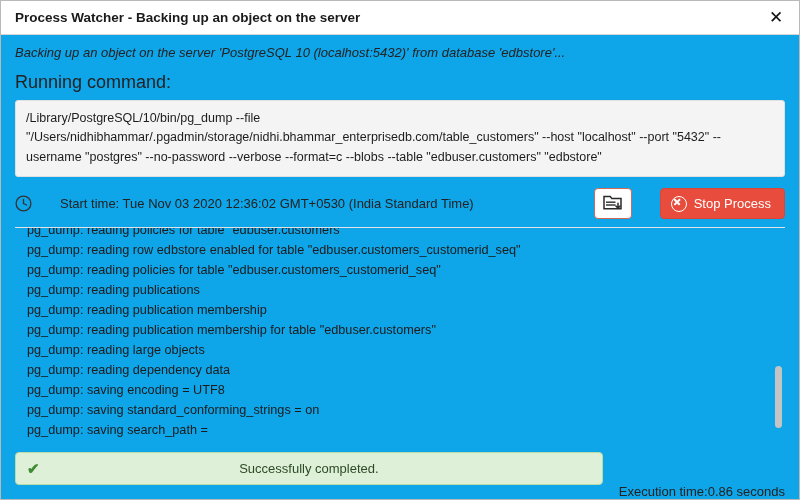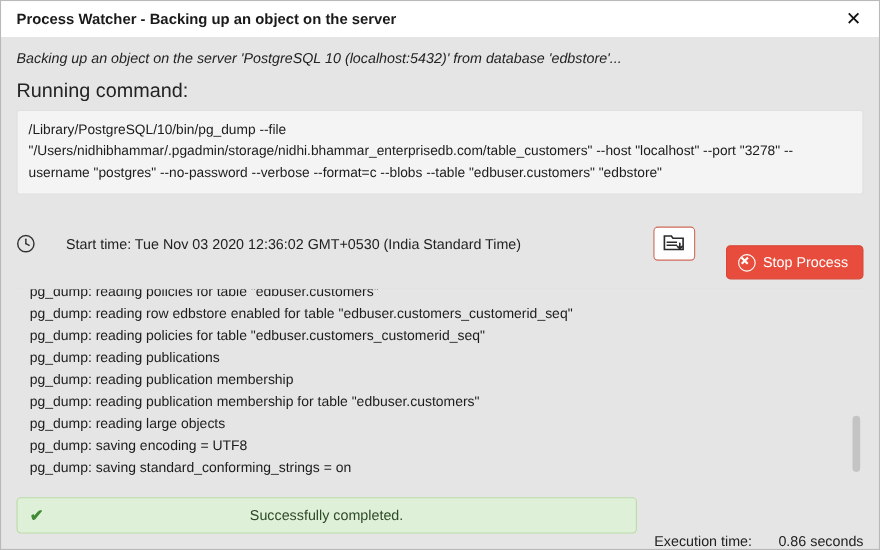--- a/index.html
+++ b/index.html
@@ -11,21 +11,21 @@
     font-family: "Liberation Sans", sans-serif;
     font-size: 13px;
     color: #222222;
   }
   #app {
     position: relative;
     width: 800px;
     height: 500px;
     box-sizing: border-box;
     border: 1px solid #b9b9b9;
-    background: #e5e5e5;
+    background: #0ea5e9;
     overflow: hidden;
     display: flex;
     flex-direction: column;
   }
   
   .titlebar {
     height: 33px;
     min-height: 33px;
     border-bottom: 1px solid #d5d5d5;
     display: flex;
@@ -125,21 +125,20 @@
     color: #ffffff;
     border: 1px solid #d94636;
     border-radius: 4px;
     font-size: 13px;
     font-family: "Liberation Sans", sans-serif;
     padding: 0 13px 0 10px;
     display: flex;
     align-items: center;
     gap: 7px;
     cursor: pointer;
-    margin-top: 35px;
   }
   .stop-x {
     width: 14px;
     height: 14px;
     border-radius: 50%;
     border: 1.6px solid #ffffff;
     position: relative;
     flex: 0 0 auto;
   }
   .stop-x::before, .stop-x::after {
@@ -227,21 +226,21 @@
     transform: translateY(-50%);
     color: #3f8a33;
     font-size: 15px;
     font-weight: bold;
   }
   .exec-time {
     font-size: 13px;
     color: #222;
     white-space: nowrap;
     display: flex;
-    gap: 24px;
+    gap: 0;
     align-items: baseline;
     margin-top: 46px;
   }
   .exec-time .val { color: #222; }
 </style>
 </head>
 <body>
 
 <div id="app">
 
@@ -249,21 +248,21 @@
     <div class="title">Process Watcher - Backing up an object on the server</div>
     <button class="close-btn">✕</button>
   </div>
 
   <div class="content">
 
     <div class="desc">Backing up an object on the server 'PostgreSQL 10 (localhost:5432)' from database 'edbstore'...</div>
 
     <div class="cmd-label">Running command:</div>
 
-    <div class="cmd-box">/Library/PostgreSQL/10/bin/pg_dump --file "/Users/nidhibhammar/.pgadmin/storage/nidhi.bhammar_enterprisedb.com/table_customers" --host "localhost" --port "3278" --username "postgres" --no-password --verbose --format=c --blobs --table "edbuser.customers" "edbstore"</div>
+    <div class="cmd-box">/Library/PostgreSQL/10/bin/pg_dump --file "/Users/nidhibhammar/.pgadmin/storage/nidhi.bhammar_enterprisedb.com/table_customers" --host "localhost" --port "5432" --username "postgres" --no-password --verbose --format=c --blobs --table "edbuser.customers" "edbstore"</div>
 
     <div class="status-row">
       <span class="clock-icon">
         <svg width="17" height="17" viewBox="0 0 17 17" aria-hidden="true">
           <circle cx="8.5" cy="8.5" r="7.4" fill="none" stroke="#333333" stroke-width="1.3"></circle>
           <line x1="8.5" y1="8.5" x2="8.5" y2="4.4" stroke="#333333" stroke-width="1.3" stroke-linecap="round"></line>
           <line x1="8.5" y1="8.5" x2="11.6" y2="10" stroke="#333333" stroke-width="1.3" stroke-linecap="round"></line>
         </svg>
       </span>
       <span class="start-time">Start time: Tue Nov 03 2020 12:36:02 GMT+0530 (India Standard Time)</span>
@@ -285,20 +284,21 @@
 
     <div class="log-wrap">
       <div class="log" id="log-list">
           <div class="log-line">pg_dump: reading policies for table "edbuser.customers"</div>
           <div class="log-line">pg_dump: reading row edbstore enabled for table "edbuser.customers_customerid_seq"</div>
           <div class="log-line">pg_dump: reading policies for table "edbuser.customers_customerid_seq"</div>
           <div class="log-line">pg_dump: reading publications</div>
           <div class="log-line">pg_dump: reading publication membership</div>
           <div class="log-line">pg_dump: reading publication membership for table "edbuser.customers"</div>
           <div class="log-line">pg_dump: reading large objects</div>
+          <div class="log-line">pg_dump: reading dependency data</div>
           <div class="log-line">pg_dump: saving encoding = UTF8</div>
           <div class="log-line">pg_dump: saving standard_conforming_strings = on</div>
           <div class="log-line">pg_dump: saving search_path =</div>
         </div>
       <div class="scrollbar">
         <div class="thumb"></div>
       </div>
     </div>
   </div>
 

